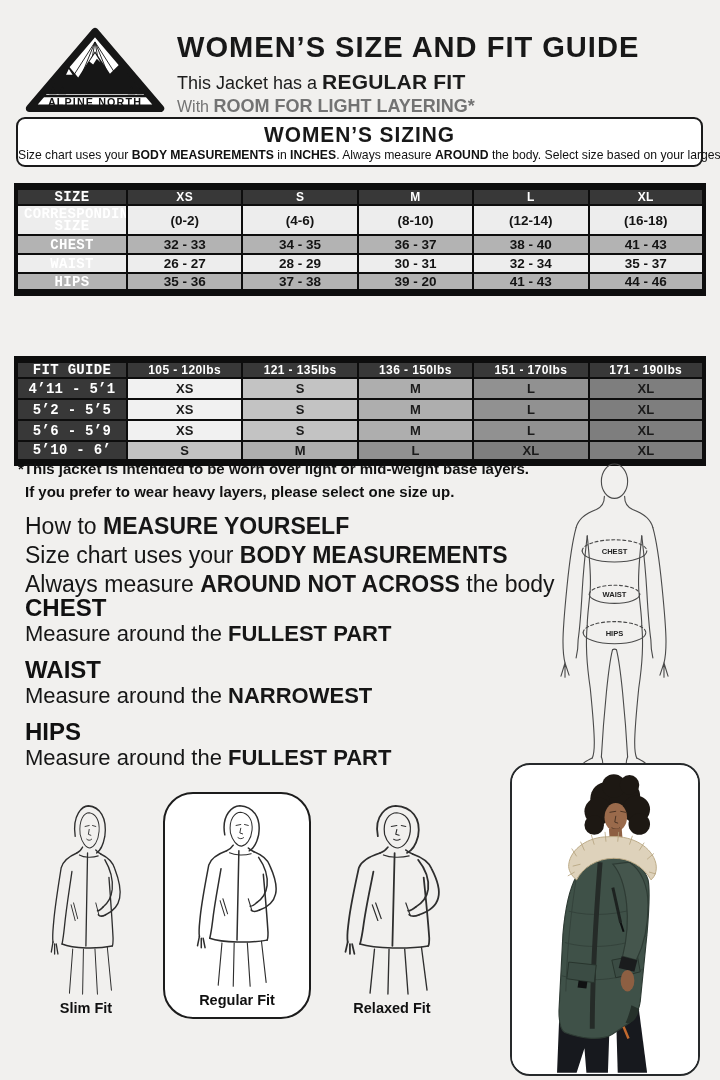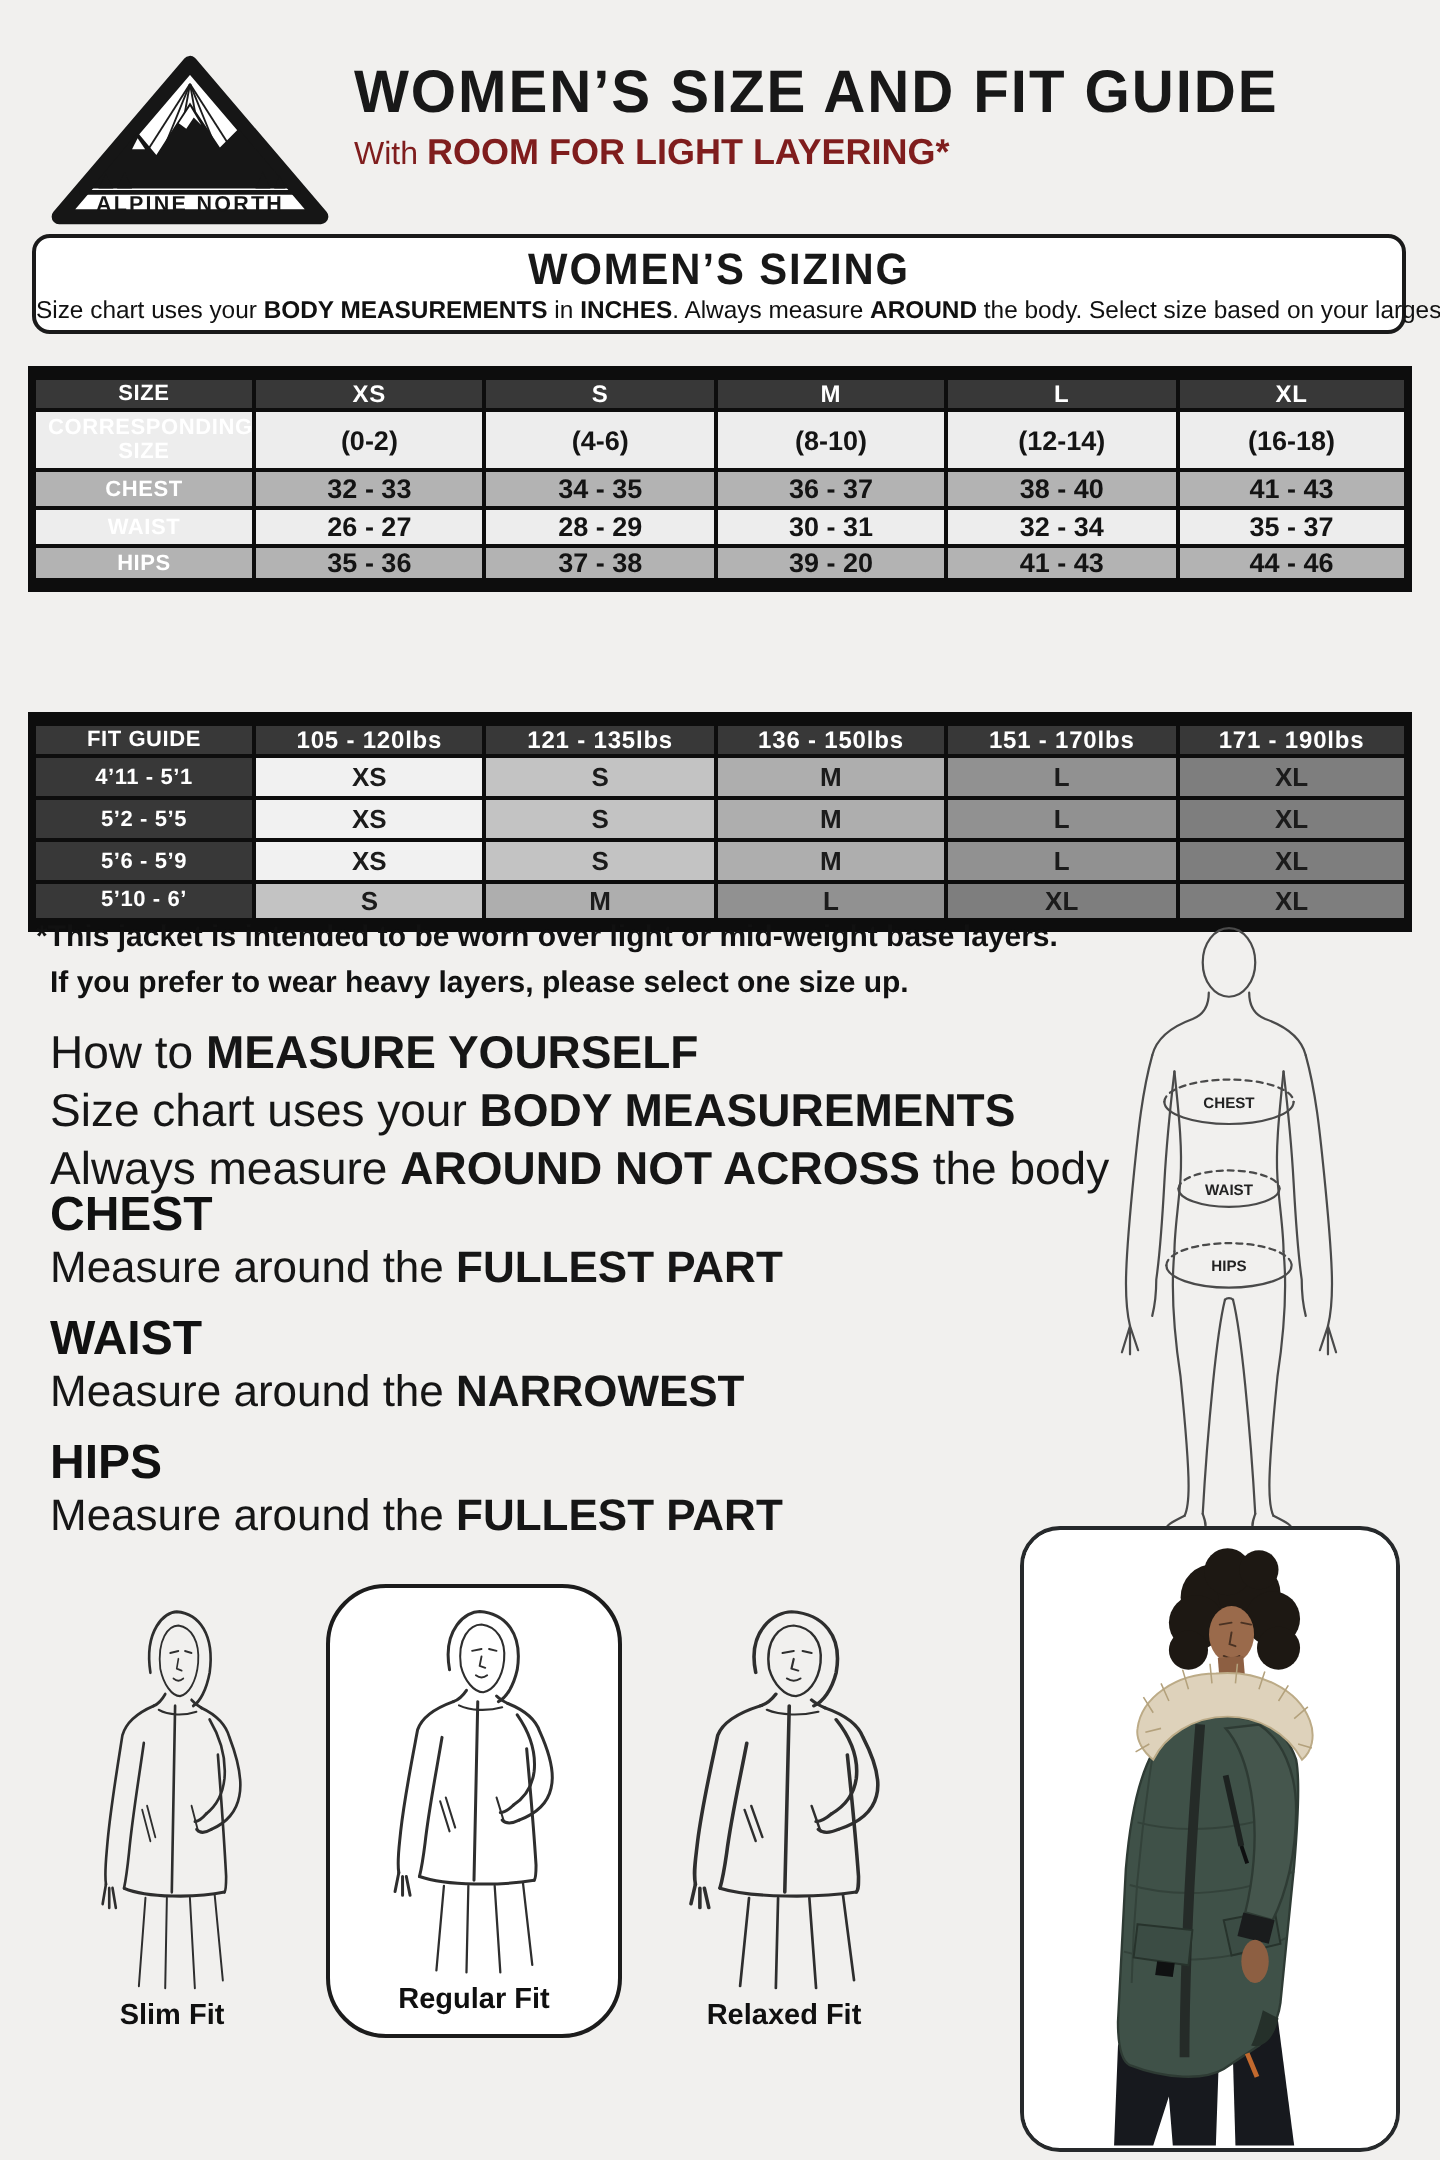--- a/index.html
+++ b/index.html
@@ -12,21 +12,21 @@
 
   
   .logo { position:absolute; left:23px; top:27px; width:144px; height:86px; }
   .header-text { position:absolute; left:177px; top:30px; width:520px; }
   .main-title {
     font-size:30px; font-weight:bold; letter-spacing:1px; white-space:nowrap;
     transform:scaleX(0.97); transform-origin:0 50%; color:#181818;
   }
   .sub1 { margin-top:6px; font-size:18px; color:#1c1c1c; }
   .sub1 b { font-size:21px; letter-spacing:.2px; }
-  .sub2 { margin-top:2px; font-size:16px; color:#7f1d1d; }
+  .sub2 { margin-top:2px; font-size:16px; color:#737373; }
   .sub2 b { font-size:18px; }
 
   
   .sizing-box {
     position:absolute; left:16px; top:117px; width:687px; height:50px;
     background:#ffffff; border:2px solid #1a1a1a; border-radius:9px;
     text-align:center; padding-top:3px;
   }
   .sizing-title {
     display:inline-block; font-size:22px; font-weight:bold; letter-spacing:1px;
@@ -46,21 +46,21 @@
     font-weight:bold; overflow:hidden;
   }
   .size-table { top:183px; }
   .fit-table  { top:325px;margin-top:31px; }
   col.c-label { width:111px; }
   table.szt thead th {
     background:#383838; color:#fff; font-size:12px; letter-spacing:.4px; height:16px;
   }
   .fit-table thead th { height:18px; }
   table.szt td.lblcell, table.szt th.lblcell {
-    background:#383838; color:#fff; font-size:11px; letter-spacing:.3px; line-height:12px;
+    background:#383838; color:#fff; font-size:14px; letter-spacing:.3px; line-height:12px;font-family:Liberation Mono, monospace;
   }
   .size-table td { font-size:13.5px; color:#141414; height:19px; }
   .size-table tr.r-tall td { height:30px; }
   .size-table tr.r-light td { background:#ededed; }
   .size-table tr.r-gray  td { background:#b3b3b3; }
   .size-table td.lblcell { padding:0 6px; }
   .fit-table td { font-size:13px; color:#1b1b1b; height:21px; background:#ccc; }
 
   
   .footnote { position:absolute; left:18px; top:457px; font-size:15px; font-weight:bold; line-height:23px; color:#111; }
@@ -113,20 +113,21 @@
     <path d="M22,72 L47,42 L57,54 L75,26 L91,50 L101,40 L128,72 Z" fill="#161616"></path>
     <path d="M69,37 L75,28 L81,38 L77,34 L73,40 Z" fill="#ffffff"></path>
     <path d="M47,45 L51,51 L44,51 Z" fill="#ffffff"></path>
     <path d="M26,72 l4,-8 l4,8 Z M36,72 l4,-9 l4,9 Z M110,72 l4,-9 l4,9 Z M120,72 l3,-7 l3,7 Z" fill="#161616"></path>
     <path d="M16,74 L134,74" stroke="#161616" stroke-width="2.5"></path>
     <text x="75" y="84" text-anchor="middle" font-family="Liberation Sans, sans-serif" font-size="11.5" font-weight="bold" letter-spacing="1.2" fill="#161616">ALPINE NORTH</text>
   </svg>
 
   <div class="header-text">
     <div class="main-title">WOMEN’S SIZE AND FIT GUIDE</div>
+    <div class="sub1"><span>This Jacket has a </span><b>REGULAR FIT</b></div>
     <div class="sub2"><span>With </span><b>ROOM FOR LIGHT LAYERING*</b></div>
   </div>
 
   <div class="sizing-box">
     <div class="sizing-title">WOMEN’S SIZING</div>
     <div class="sizing-desc"><span>Size chart uses your </span><b>BODY MEASUREMENTS</b><span> in </span><b>INCHES</b><span>. Always measure </span><b>AROUND</b><span> the body. Select size based on your largest measurement.</span></div>
   </div>
 
   <table class="szt size-table">
     <colgroup>

